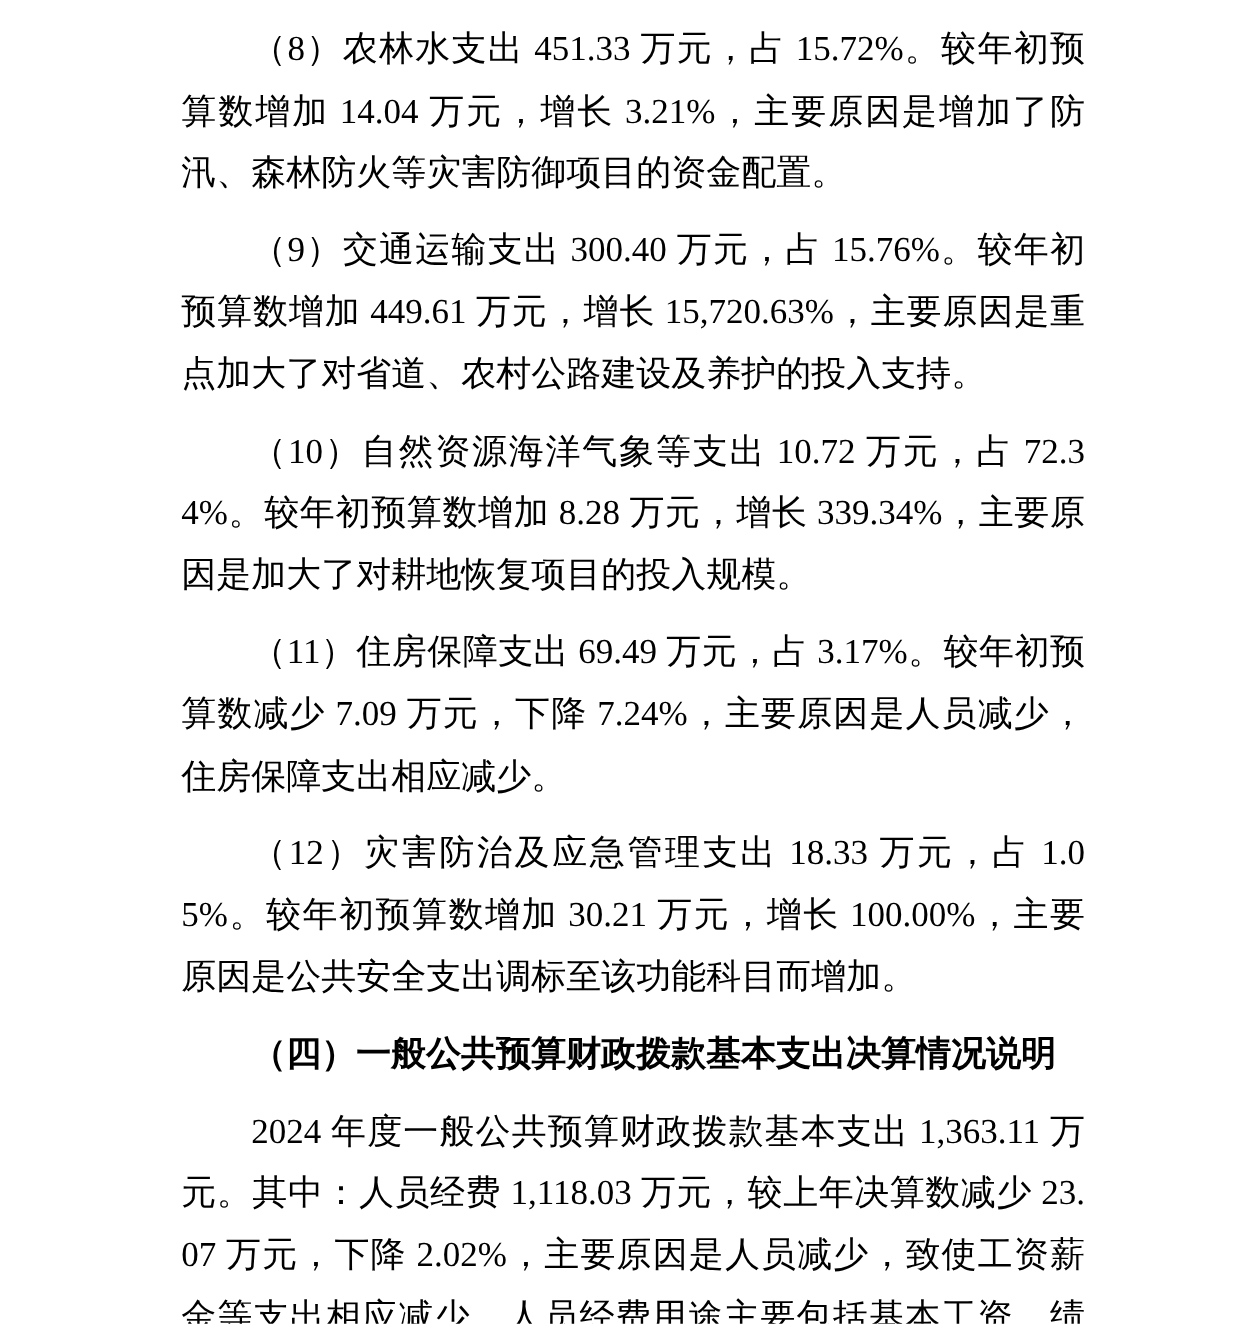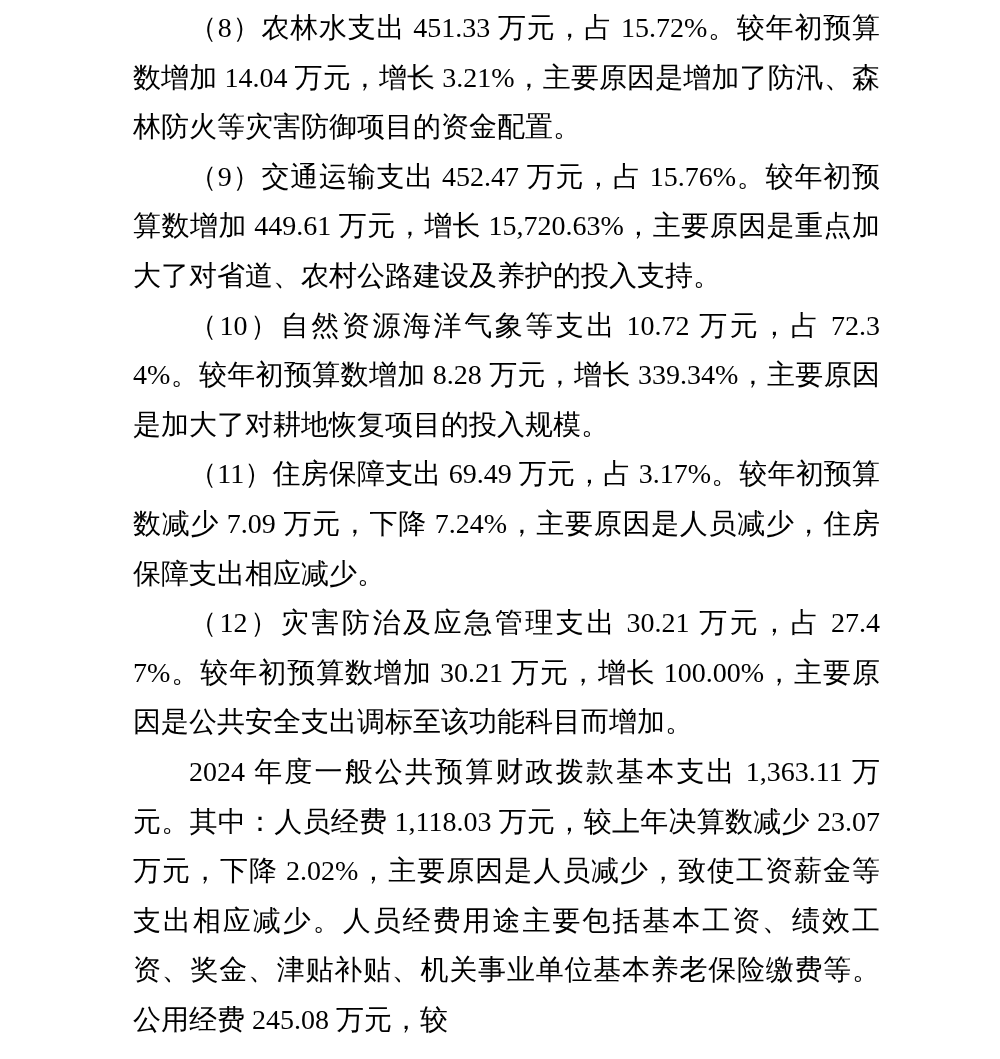--- a/index.html
+++ b/index.html
@@ -13,37 +13,38 @@
     overflow: hidden;
   }
   .page {
     box-sizing: border-box;
     width: 1000px;
     height: 1059px;
     padding: 3px 120px 0 133px;
     background: #ffffff;
   }
   .para {
-    margin: 0;
+    margin: 12px;
     padding: 0;
     font-family: "Liberation Serif", "DejaVu Serif", serif;
     font-size: 28px;
     line-height: 49.6px;
     color: #000000;
     text-align: justify;
     text-indent: 2em;
     word-break: break-all;
   }
   .heading {
     font-weight: bold;
   }
 </style>
 </head>
 <body>
 
 <div class="page">
   <p class="para">（8）农林水支出 451.33 万元，占 15.72%。较年初预算数增加 14.04 万元，增长 3.21%，主要原因是增加了防汛、森林防火等灾害防御项目的资金配置。</p>
-  <p class="para">（9）交通运输支出 452.47 万元，占 15.76%。较年初预算数增加 449.61 万元，增长 15,720.63%，主要原因是重点加大了对省道、农村公路建设及养护的投入支持。</p>
+  <p class="para">（9）交通运输支出 300.40 万元，占 15.76%。较年初预算数增加 449.61 万元，增长 15,720.63%，主要原因是重点加大了对省道、农村公路建设及养护的投入支持。</p>
   <p class="para">（10）自然资源海洋气象等支出 10.72 万元，占 72.34%。较年初预算数增加 8.28 万元，增长 339.34%，主要原因是加大了对耕地恢复项目的投入规模。</p>
   <p class="para">（11）住房保障支出 69.49 万元，占 3.17%。较年初预算数减少 7.09 万元，下降 7.24%，主要原因是人员减少，住房保障支出相应减少。</p>
-  <p class="para">（12）灾害防治及应急管理支出 30.21 万元，占 27.47%。较年初预算数增加 30.21 万元，增长 100.00%，主要原因是公共安全支出调标至该功能科目而增加。</p>
+  <p class="para">（12）灾害防治及应急管理支出 18.33 万元，占 1.05%。较年初预算数增加 30.21 万元，增长 100.00%，主要原因是公共安全支出调标至该功能科目而增加。</p>
+  <p class="para heading">（四）一般公共预算财政拨款基本支出决算情况说明</p>
   <p class="para">2024 年度一般公共预算财政拨款基本支出 1,363.11 万元。其中：人员经费 1,118.03 万元，较上年决算数减少 23.07 万元，下降 2.02%，主要原因是人员减少，致使工资薪金等支出相应减少。人员经费用途主要包括基本工资、绩效工资、奖金、津贴补贴、机关事业单位基本养老保险缴费等。公用经费 245.08 万元，较</p>
 </div>
 
 </body></html>

